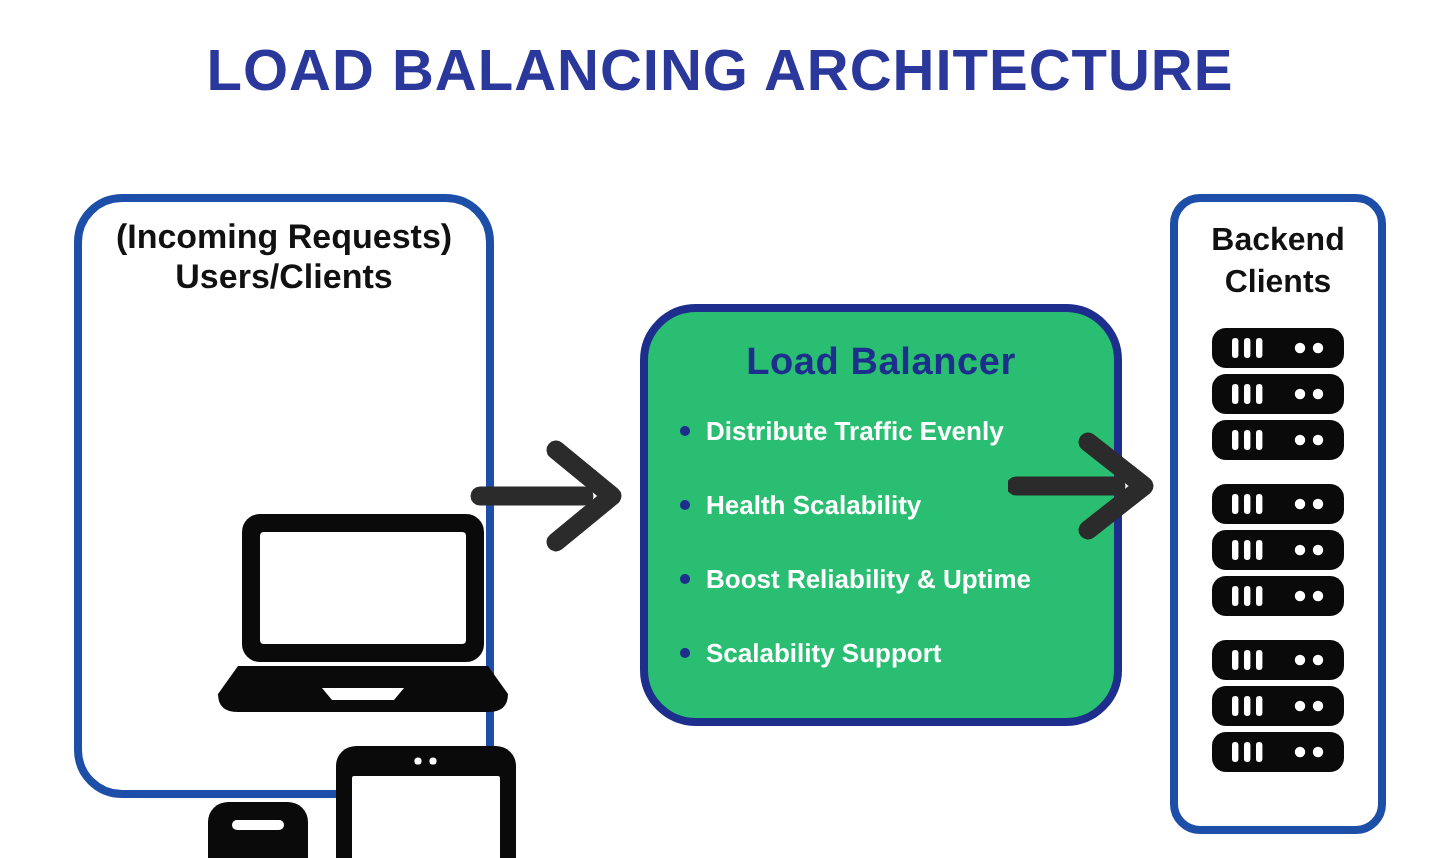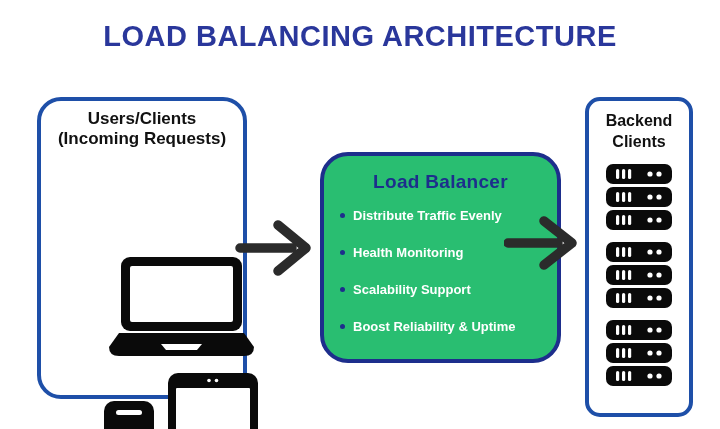--- a/index.html
+++ b/index.html
@@ -61,22 +61,22 @@
 </style>
 </head>
 <body>
 
 <div class="stage">
 
   <h1 class="page-title">LOAD BALANCING ARCHITECTURE</h1>
 
   <section class="box clients-box">
     <div class="box-title">
+      <div>(Incoming Requests)</div>
       <div>Users/Clients</div>
-      <div>(Incoming Requests)</div>
     </div>
 
     <svg class="icon laptop-icon" width="145" height="101" viewBox="0 0 145 101" aria-hidden="true">
       <rect x="12" y="0" width="121" height="74" rx="9" fill="currentColor"></rect>
       <rect x="21" y="9" width="103" height="56" rx="2" fill="#fff"></rect>
       <path d="M10 76 L135 76 L145 90 Q145 99 135 99 L10 99 Q0 99 0 90 Z" fill="currentColor"></path>
       <path d="M52 87 L93 87 L88 93 L57 93 Z" fill="#fff"></path>
     </svg>
 
     <svg class="icon phone-icon" width="50" height="90" viewBox="0 0 50 90" aria-hidden="true">
@@ -100,29 +100,29 @@
 
   <section class="box balancer-box">
     <h2 class="lb-title">Load Balancer</h2>
     <ul class="features">
       <li>
         <span class="dot"></span>
         <span>Distribute Traffic Evenly</span>
       </li>
       <li>
         <span class="dot"></span>
-        <span>Health Monitoring</span>
+        <span>Health Scalability</span>
+      </li>
+      <li>
+        <span class="dot"></span>
+        <span>Boost Reliability &amp; Uptime</span>
       </li>
       <li>
         <span class="dot"></span>
         <span>Scalability Support</span>
-      </li>
-      <li>
-        <span class="dot"></span>
-        <span>Boost Reliability &amp; Uptime</span>
       </li>
     </ul>
   </section>
 
   <svg class="arrow arrow2" width="82" height="62" viewBox="0 0 82 62" aria-hidden="true">
     <path d="M4 31 H54 M40 9 L68 31 L40 53" fill="none" stroke="currentColor" stroke-width="9.5" stroke-linecap="round" stroke-linejoin="round"></path>
   </svg>
 
   <section class="box backend-box">
     <div class="box-title">

